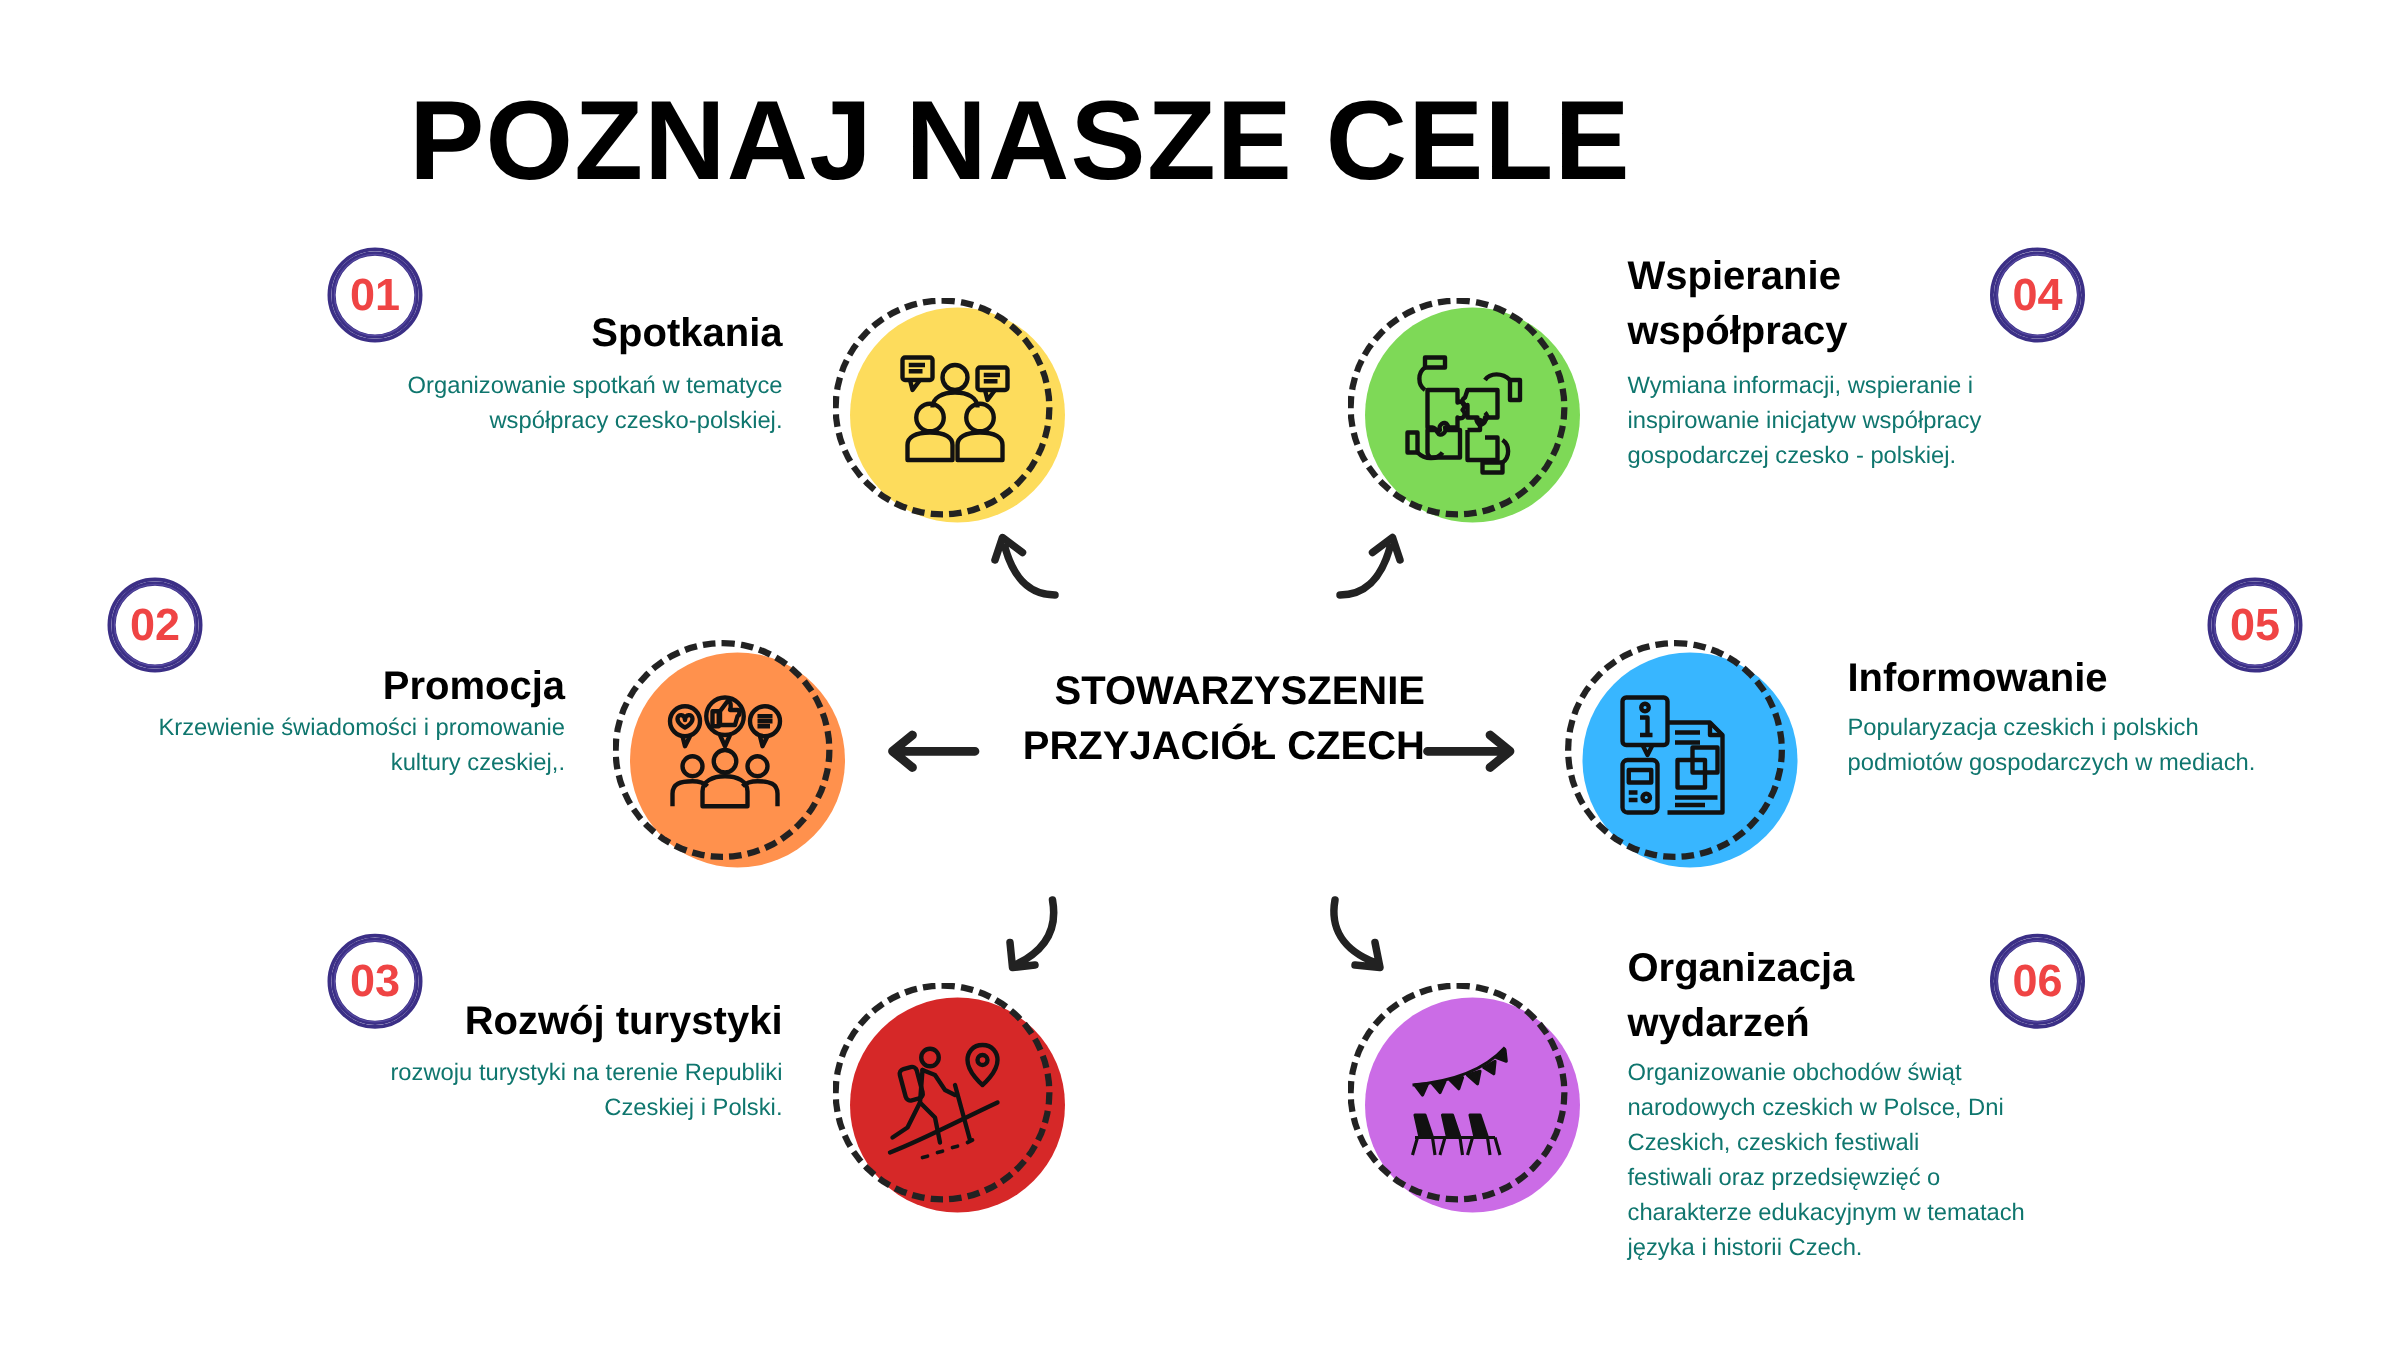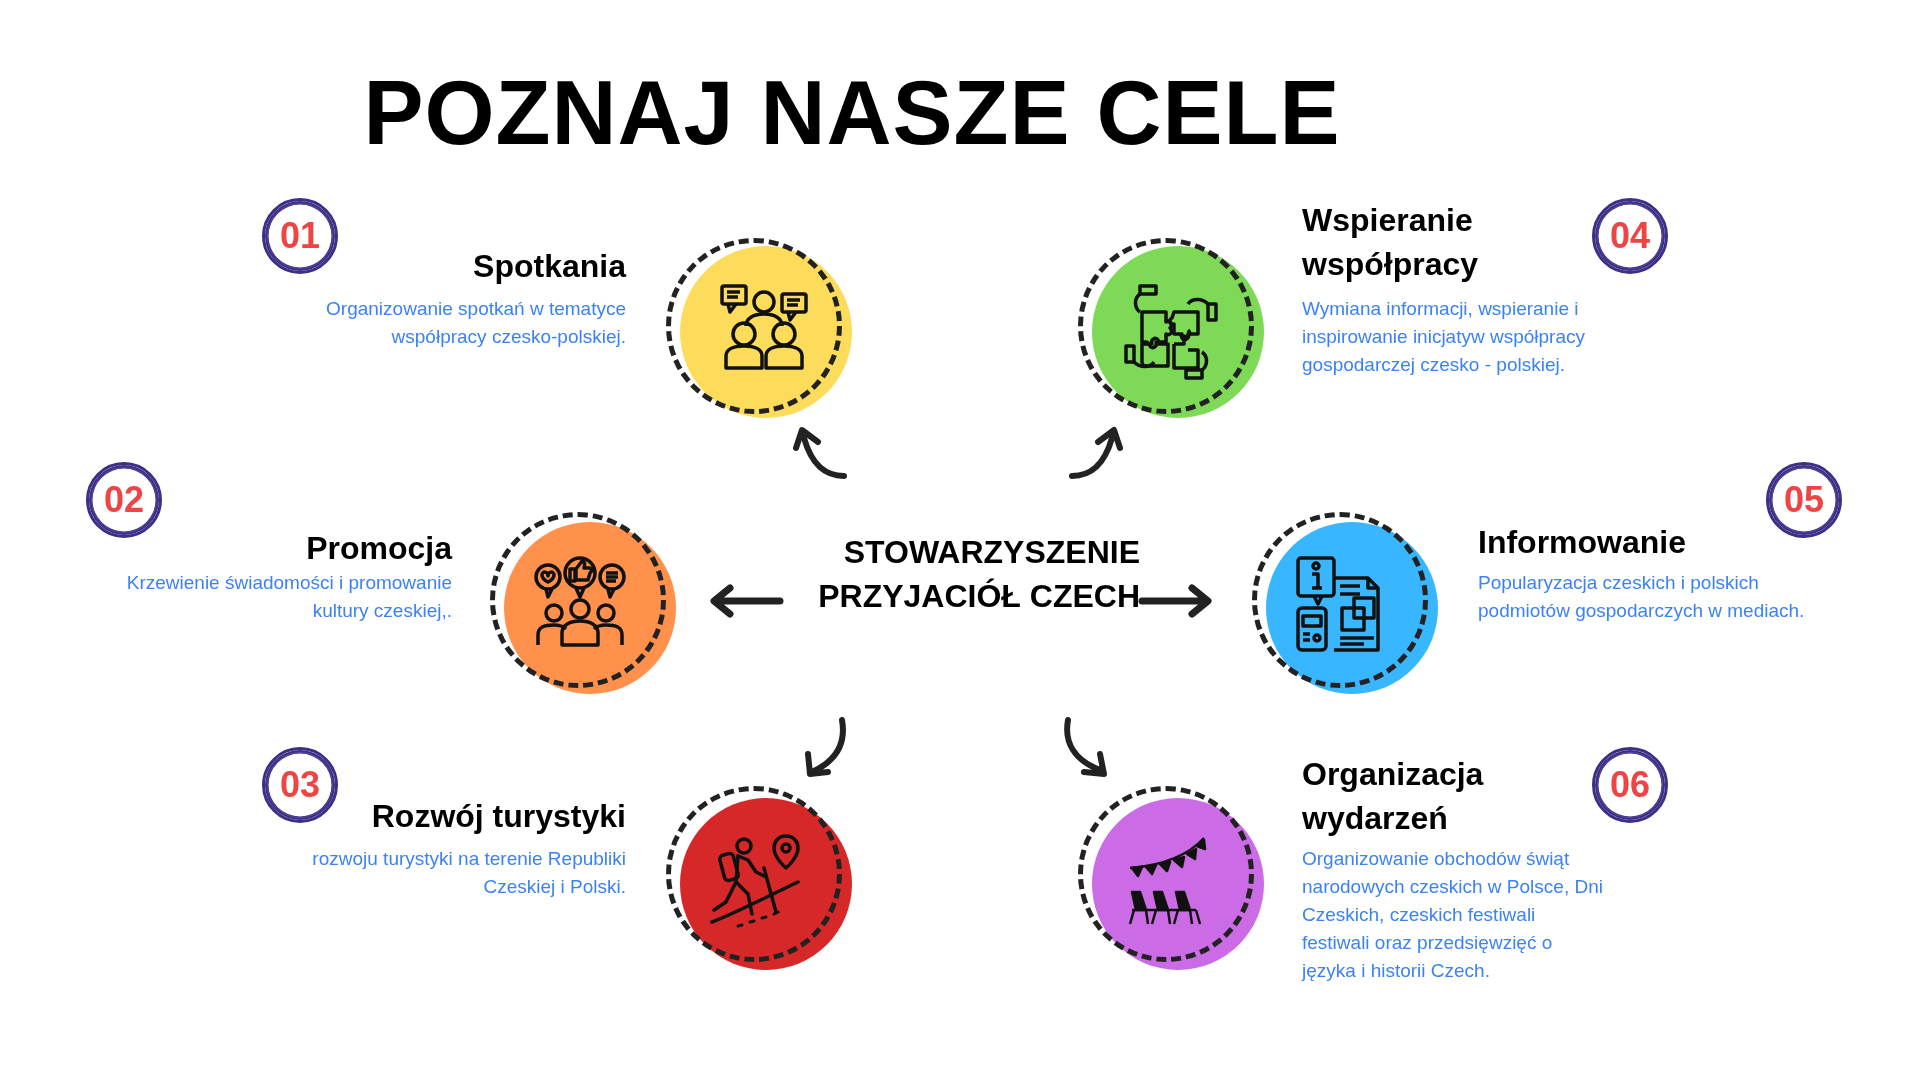--- a/index.html
+++ b/index.html
@@ -1,30 +1,30 @@
 <!DOCTYPE html>
 <html><head>
 <meta charset="utf-8">
 <style>
   html, body { margin:0; padding:0; background:#ffffff; }
   body { width:1920px; height:1080px; position:relative; overflow:hidden;
          font-family:"Liberation Sans", "DejaVu Sans", sans-serif; color:#111; }
   .title { position:absolute; left:0; width:1632px; top:62px; text-align:center;
-           font-size:90px; font-weight:bold; letter-spacing:1px; color:#000;padding-left:36px; }
+           font-size:90px; font-weight:bold; letter-spacing:1px; color:#000; }
   .badge { position:absolute; width:76px; height:76px; border-radius:50%;
            border:3px solid #3b2f86; box-shadow: 0 0 0 1.5px #ffffff, 0 0 0 3.5px #3b2f86 inset;
            display:flex; align-items:center; justify-content:center;
            font-size:36px; font-weight:bold; color:#ef4444; box-sizing:border-box; }
   .badge::after { content:""; position:absolute; inset:2px; border-radius:50%; border:1.5px solid #5548a0; }
   .goal-circle { position:absolute; width:172px; height:172px; border-radius:50%; }
   .dash-ring { position:absolute; width:176px; height:176px; border-radius:50%;
                border:5px dashed #222; box-sizing:border-box; }
   .icon-svg { position:absolute; width:100px; height:100px; }
   .heading { position:absolute; font-size:32px; font-weight:bold; color:#000; line-height:44px; }
-  .desc { position:absolute; font-size:19px; line-height:28px; color:#3b82f6; }
+  .desc { position:absolute; font-size:19px; line-height:28px; color:#0f766e; }
   .right { text-align:right; }
   .left { text-align:left; }
   .center-text { position:absolute; left:780px; width:360px; top:530px; text-align:right;
                  font-size:32px; font-weight:bold; line-height:44px; color:#000; }
   .arrow { position:absolute; }
 </style>
 </head>
 <body>
 
 <div class="title">POZNAJ NASZE CELE</div>
@@ -179,20 +179,21 @@
 <div class="heading left" style="left:1302px;width:300px;top:752px">
   <div>Organizacja</div>
   <div>wydarzeń</div>
 </div>
 <div class="badge" style="left:1592px;top:747px">06</div>
 <div class="desc left" style="left:1302px;width:400px;top:845px">
   <div>Organizowanie obchodów świąt</div>
   <div>narodowych czeskich w Polsce, Dni</div>
   <div>Czeskich, czeskich festiwali</div>
   <div>festiwali oraz przedsięwzięć o</div>
+  <div>charakterze edukacyjnym w tematach</div>
   <div>języka i historii Czech.</div>
 </div>
 <div class="goal-circle" style="left:1092px;top:798px;background:#cb6ce6"></div>
 <div class="dash-ring" style="left:1078px;top:786px"></div>
 <svg class="icon-svg" style="left:1124px;top:830px" viewBox="0 0 100 100" stroke="#111" stroke-width="2.5" stroke-linejoin="round">
   <path d="M6 38 C30 36 60 30 80 8" fill="none"></path>
   <path d="M8 38 L14 46 L18 37 Z M22 37 L28 44 L32 35 Z M36 34 L43 41 L46 32 Z M50 30 L58 37 L60 27 Z M63 24 L71 29 L72 19 Z M73 16 L81 19 L80 10 Z" fill="#111"></path>
   <path d="M8 62 L16 62 L22 80 L12 80 Z M30 62 L38 62 L44 80 L34 80 Z M52 62 L60 62 L66 80 L56 80 Z" fill="#111"></path>
   <path d="M8 80 H72" fill="none"></path>
   <path d="M10 80 L6 94 M22 80 L24 94 M32 80 L28 94 M44 80 L46 94 M54 80 L50 94 M66 80 L68 94 M72 80 L76 94" fill="none"></path>

